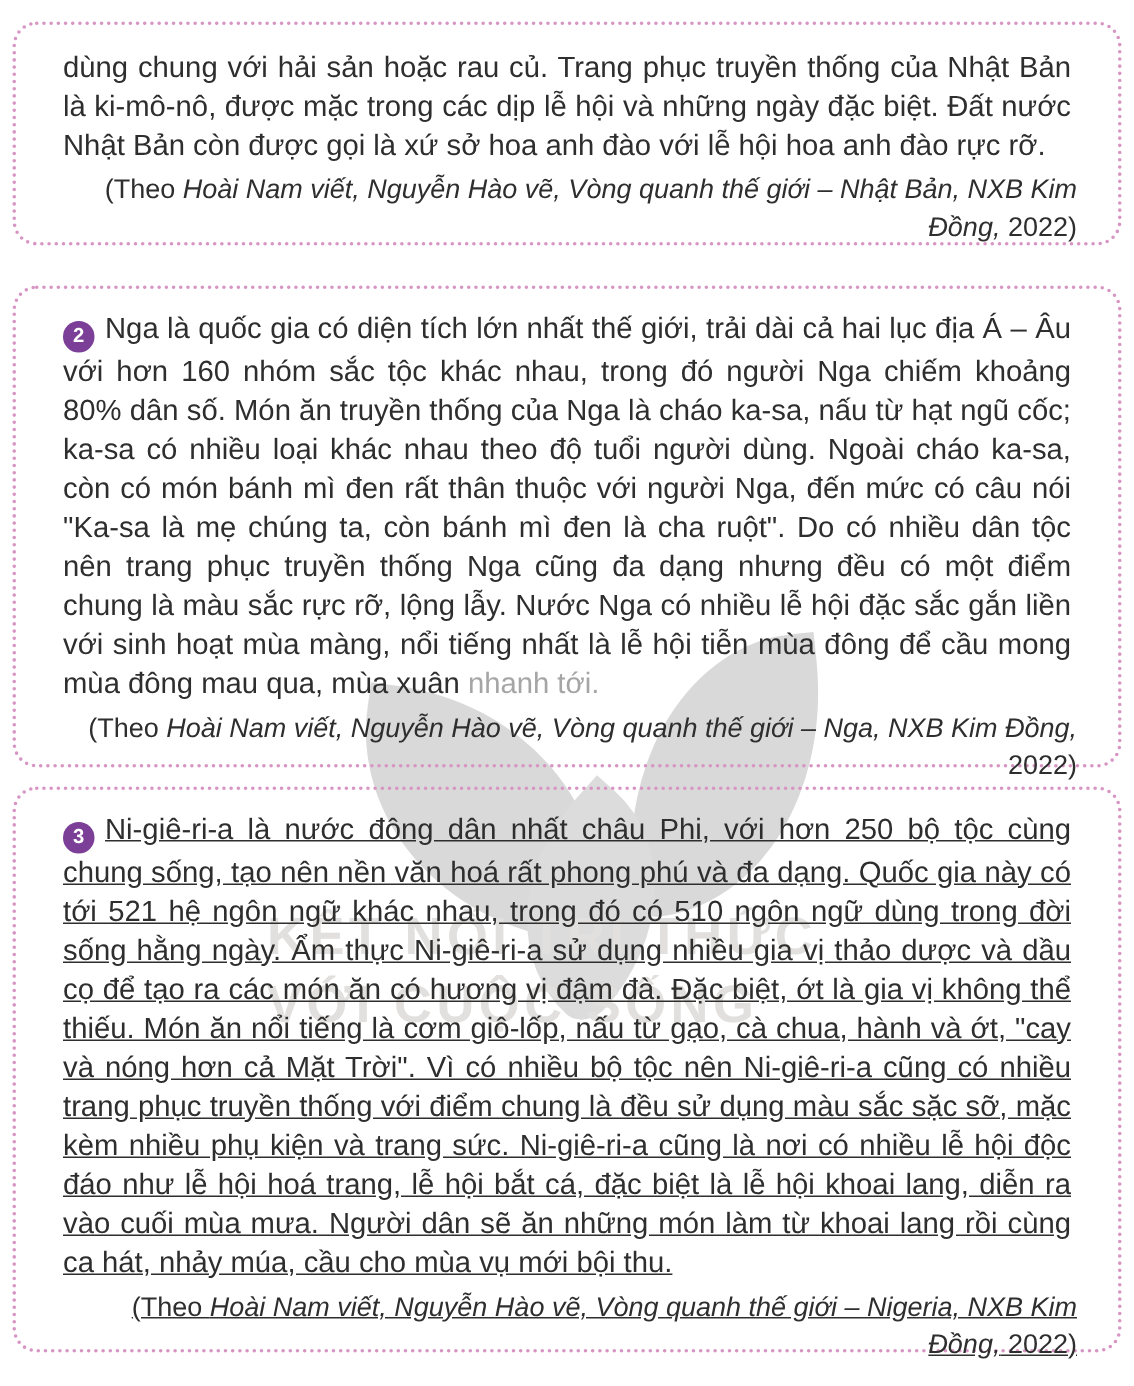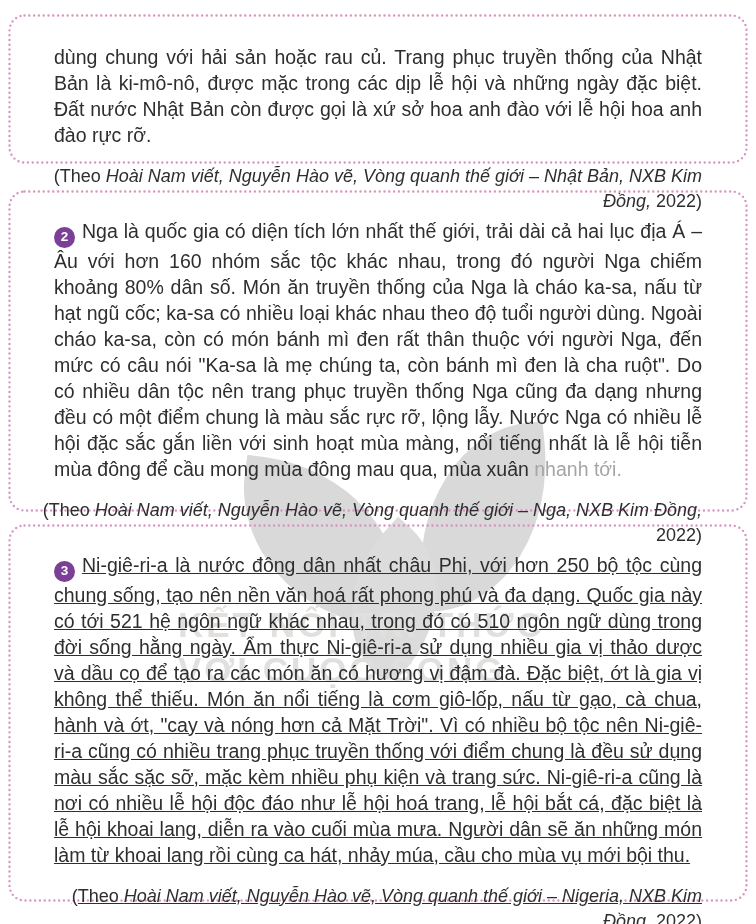--- a/index.html
+++ b/index.html
@@ -30,36 +30,36 @@
   
   .box{position:absolute;left:8px;width:740px;z-index:1;}
   .box.japan{top:14px;height:150px;}
   .box.russia{top:190px;height:322px;}
   .box.nigeria{top:524px;height:378px;text-decoration:underline;}
   .box-border{position:absolute;inset:0;width:100%;height:100%;}
   .box-content{position:relative;padding:12px 30px 0 30px;}
   .box.japan .box-content{padding-top:14px;}
 
   p.body-text{
-    margin:16px;
+    margin:4px;
     font-size:19.5px;line-height:26px;
     text-align:justify;
   }
   .faded{color:#a5a5a5;}
 
   .badge{
     display:inline-flex;align-items:center;justify-content:center;
     width:21px;height:21px;border-radius:50%;
     background:#7c3f98;color:#ffffff;
     font-size:13.5px;font-weight:bold;
     vertical-align:-3px;margin-right:7px;
   }
 
   .attribution{
-    margin:3px 16px 0 0;
+    margin:3px 0 0 0;
     font-size:18px;line-height:25px;
     text-align:right;color:#2e2e2e;
   }
   .attribution .it{font-style:italic;}
 </style>
 </head>
 <body>
 
 <div class="page">
 

